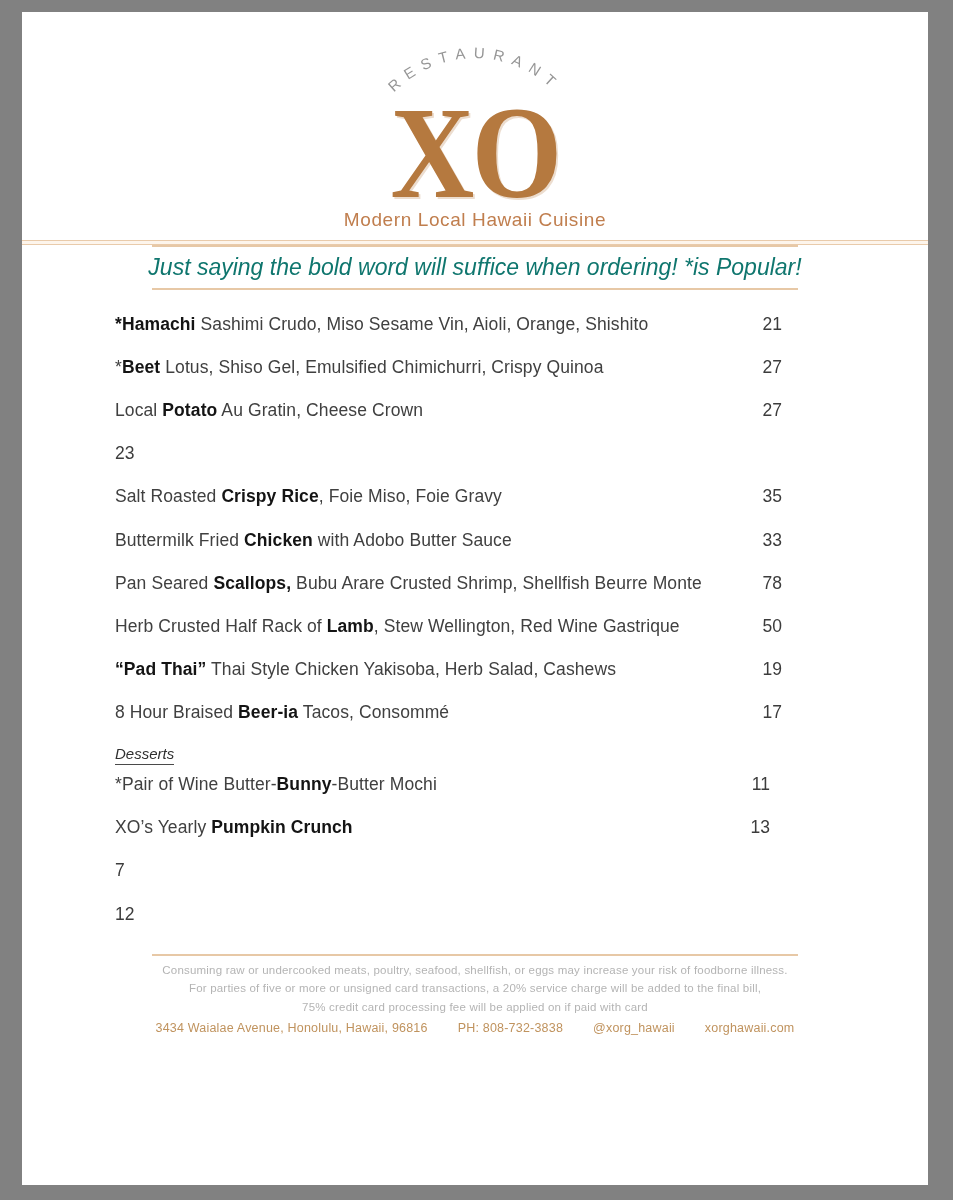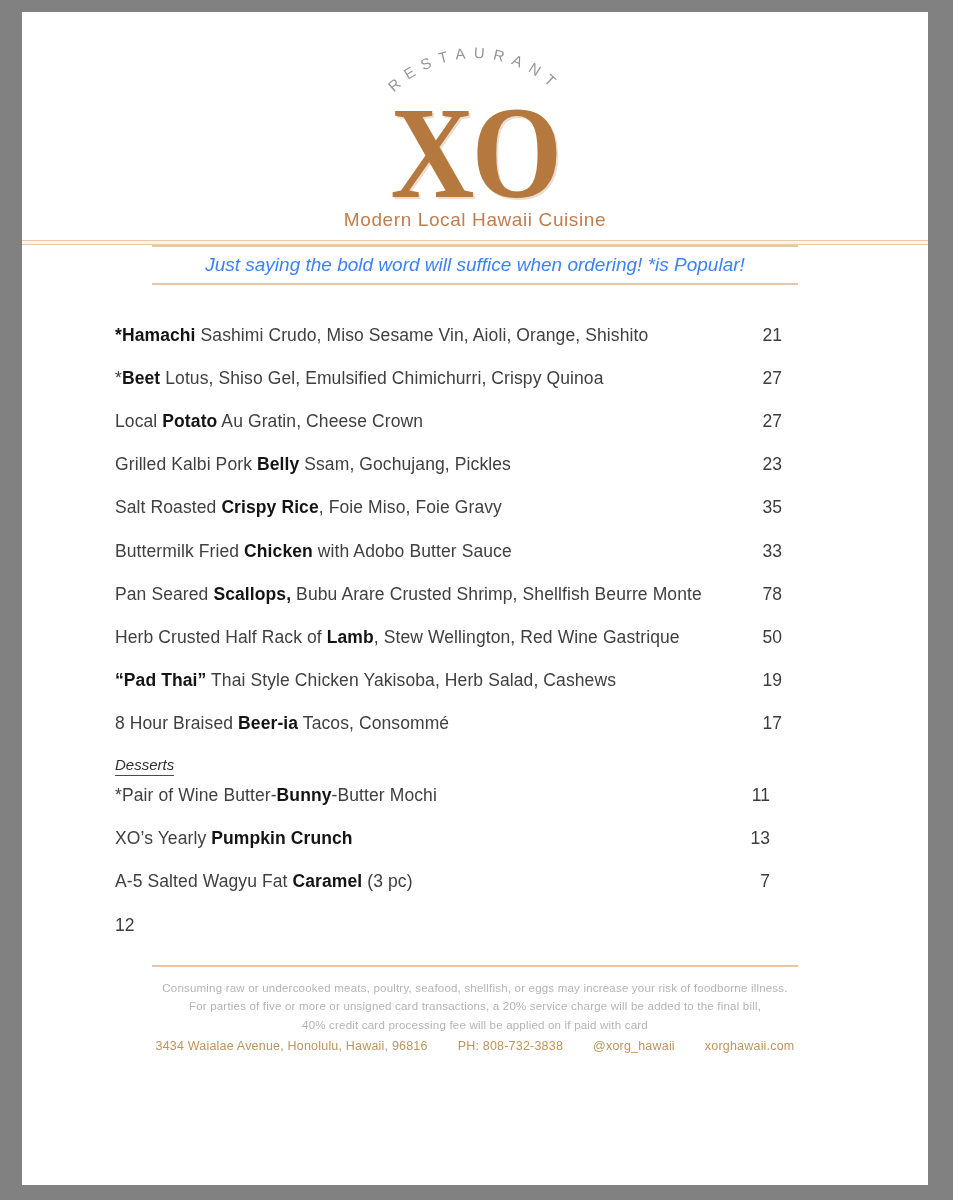--- a/index.html
+++ b/index.html
@@ -44,44 +44,44 @@
     background:#fdf5ec;
   }
   
   .menu-title {
     font-size:29px; font-weight:400; color:#2d2d2d;
     text-align:center; margin:22px 0 10px; letter-spacing:0.5px;
   }
   .rule { border-top:2px solid #e7c8a6; margin:0 130px; height:0; }
   .menu-note {
     text-align:center; font-style:italic;
-    font-size:19px; color:#3b82f6; margin:7px 0;
+    font-size:23px; color:#0f766e; margin:7px 0;
   }
   
   .items { margin:0 146px 0 93px; }
-  .items.mains { margin-top:40px; }
+  .items.mains { margin-top:24px; }
   .item-row {
     display:flex; justify-content:space-between; align-items:baseline;
     font-size:17.5px; color:#404040; line-height:1.15;
     margin-bottom:23px;
   }
   .item-name { letter-spacing:0.1px; }
   .item-name .b { font-weight:700; color:#141414; }
   .item-price { color:#3c3c3c; }
   .items.desserts .item-price { padding-right:12px; }
   .desserts-head {
     margin:22px 146px 12px 93px;
     font-style:italic; font-size:15px; color:#2f2f2f;
   }
   .desserts-head span { border-bottom:1.5px solid #4a4a4a; padding-bottom:2px; }
   
   .footer-rule { margin-top:30px; }
   .fineprint {
     text-align:center; font-size:11.5px; color:#b4b4b4;
-    line-height:18.5px; margin-top:12px; letter-spacing:0.2px;
+    line-height:18.5px; margin-top:5px; letter-spacing:0.2px;
   }
   .fineprint p { margin:0; }
   .contact {
     display:flex; justify-content:center; gap:30px;
     font-size:12.5px; color:#c0935e; margin-top:5px; letter-spacing:0.2px;
   }
 </style>
 </head>
 <body>
 
@@ -113,21 +113,20 @@
         </div>
         <div class="item-row">
           <div class="item-name"><span>*</span><span class="b">Beet</span><span> Lotus, Shiso Gel, Emulsified Chimichurri, Crispy Quinoa</span></div>
           <div class="item-price">27</div>
         </div>
         <div class="item-row">
           <div class="item-name"><span>Local </span><span class="b">Potato</span><span> Au Gratin, Cheese Crown</span></div>
           <div class="item-price">27</div>
         </div>
         <div class="item-row">
-          <div class="item-name"><span>Grilled Kalbi Pork </span><span class="b">Belly</span><span> Ssam, Gochujang, Pickles</span></div>
           <div class="item-price">23</div>
         </div>
         <div class="item-row">
           <div class="item-name"><span>Salt Roasted </span><span class="b">Crispy Rice</span><span>, Foie Miso, Foie Gravy</span></div>
           <div class="item-price">35</div>
         </div>
         <div class="item-row">
           <div class="item-name"><span>Buttermilk Fried </span><span class="b">Chicken</span><span> with Adobo Butter Sauce</span></div>
           <div class="item-price">33</div>
         </div>
@@ -156,35 +155,34 @@
     <div class="items desserts" id="desserts-list">
         <div class="item-row">
           <div class="item-name"><span>*Pair of Wine Butter-</span><span class="b">Bunny</span><span>-Butter Mochi</span></div>
           <div class="item-price">11</div>
         </div>
         <div class="item-row">
           <div class="item-name"><span>XO’s Yearly </span><span class="b">Pumpkin Crunch</span></div>
           <div class="item-price">13</div>
         </div>
         <div class="item-row">
-          <div class="item-name"><span>A-5 Salted Wagyu Fat </span><span class="b">Caramel</span><span> (3 pc)</span></div>
           <div class="item-price">7</div>
         </div>
         <div class="item-row">
           <div class="item-price">12</div>
         </div>
       </div>
   </main>
 
   <footer>
     <div class="rule footer-rule"></div>
     <div class="fineprint">
       <p>Consuming raw or undercooked meats, poultry, seafood, shellfish, or eggs may increase your risk of foodborne illness.</p>
       <p>For parties of five or more or unsigned card transactions, a 20% service charge will be added to the final bill,</p>
-      <p>40% credit card processing fee will be applied on if paid with card</p>
+      <p>75% credit card processing fee will be applied on if paid with card</p>
     </div>
     <div class="contact" id="contact-line">
         <span>3434 Waialae Avenue, Honolulu, Hawaii, 96816</span>
         <span>PH: 808-732-3838</span>
         <span>@xorg_hawaii</span>
         <span>xorghawaii.com</span>
       </div>
   </footer>
 
 </div>

